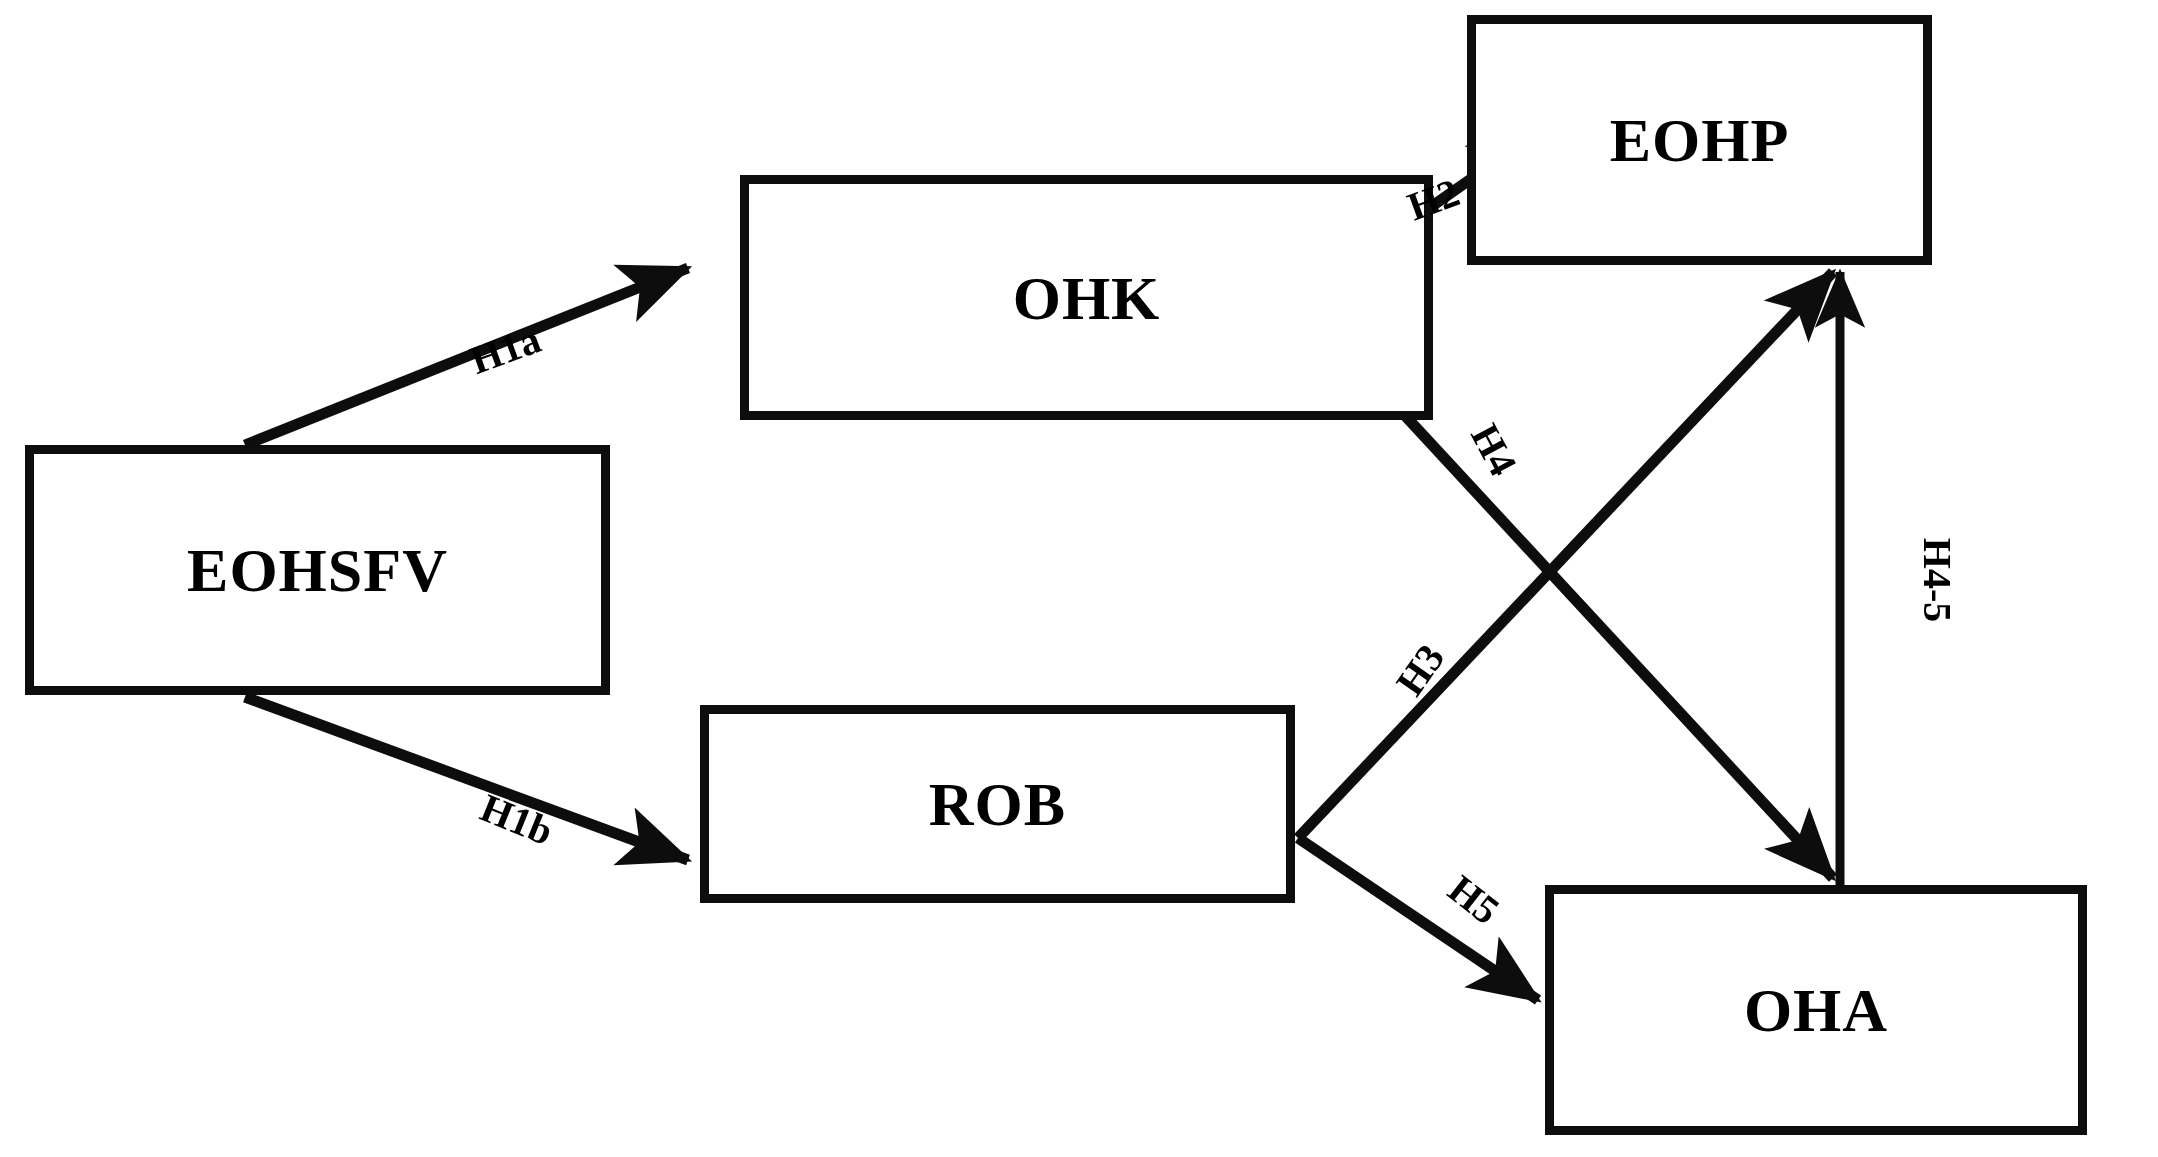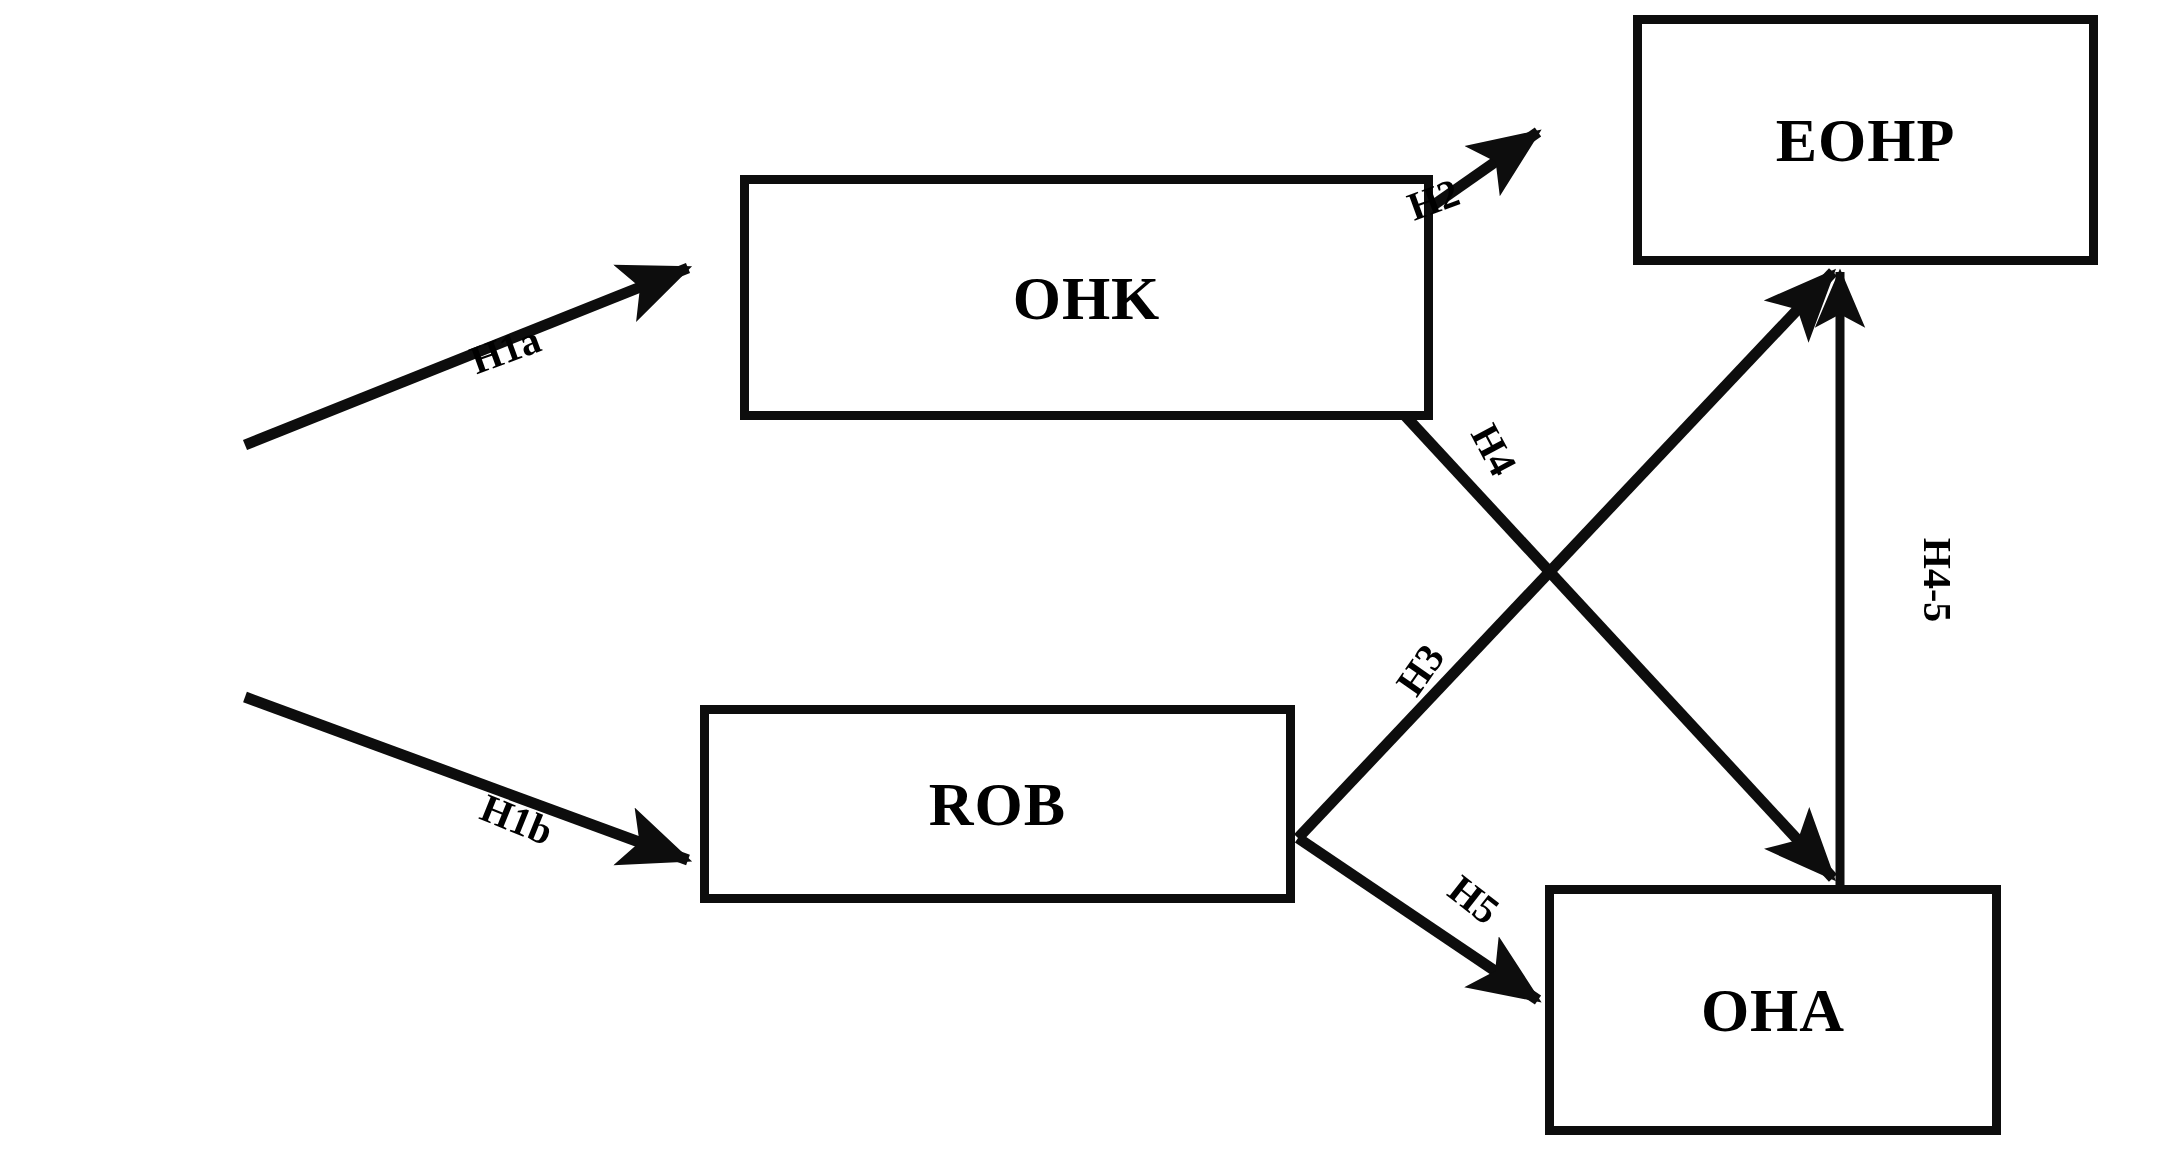--- a/index.html
+++ b/index.html
@@ -75,34 +75,37 @@
 
     <line x1="1298" y1="300" x2="1833" y2="878" stroke="#0d0d0d" stroke-width="11" marker-end="url(#arrowhead)"></line>
 
     <line x1="1298" y1="838" x2="1833" y2="272" stroke="#0d0d0d" stroke-width="11" marker-end="url(#arrowhead)"></line>
 
     <line x1="1298" y1="838" x2="1538" y2="1000" stroke="#0d0d0d" stroke-width="11" marker-end="url(#arrowhead)"></line>
 
     <line x1="1840" y1="886" x2="1840" y2="272" stroke="#0d0d0d" stroke-width="9" marker-end="url(#arrowhead)"></line>
   </svg>
 
+  <div class="node-box" style="left:25px; top:445px; width:585px; height:250px;">
+    <span class="node-label">EOHSFV</span>
+  </div>
 
   <div class="node-box" style="left:700px; top:175px; width:693px; height:245px;margin-left:40px;">
     <span class="node-label">OHK</span>
   </div>
 
   <div class="node-box" style="left:700px; top:705px; width:595px; height:198px;">
     <span class="node-label">ROB</span>
   </div>
 
-  <div class="node-box" style="left:1633px; top:15px; width:465px; height:250px;">
+  <div class="node-box" style="left:1467px; top:15px; width:465px; height:250px;">
     <span class="node-label">EOHP</span>
   </div>
 
-  <div class="node-box" style="left:1545px; top:885px; width:456px; height:250px;">
+  <div class="node-box" style="left:1545px; top:885px; width:542px; height:250px;">
     <span class="node-label">OHA</span>
   </div>
 
   <div class="edge-label" style="left:470px; top:330px; transform:rotate(-20deg);">H1a</div>
 
   <div class="edge-label" style="left:480px; top:800px; transform:rotate(22deg);">H1b</div>
 
   <div class="edge-label" style="left:1408px; top:180px; transform:rotate(-20deg);">H2</div>
 
   <div class="edge-label" style="left:1468px; top:430px; transform:rotate(62deg);">H4</div>

